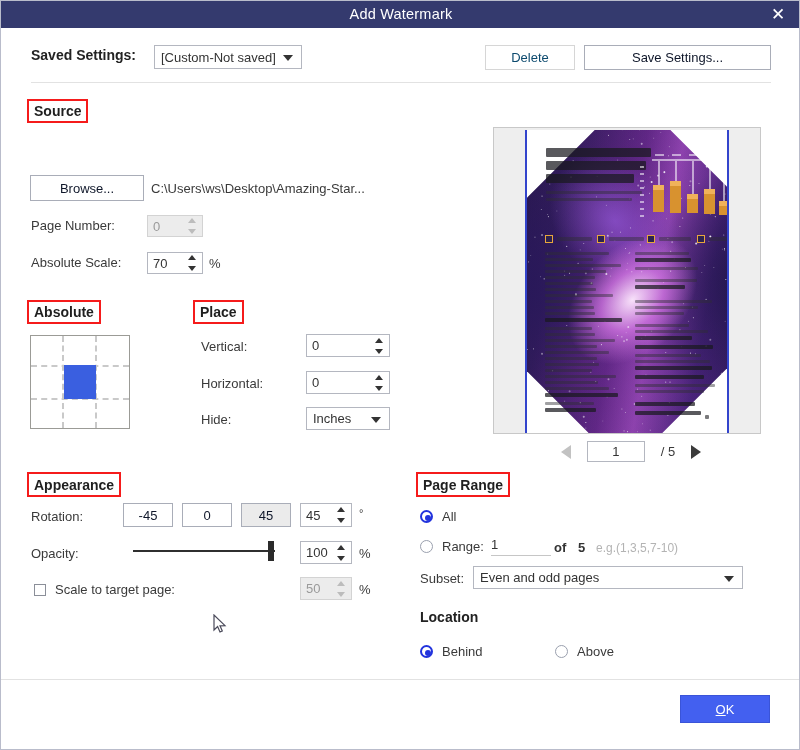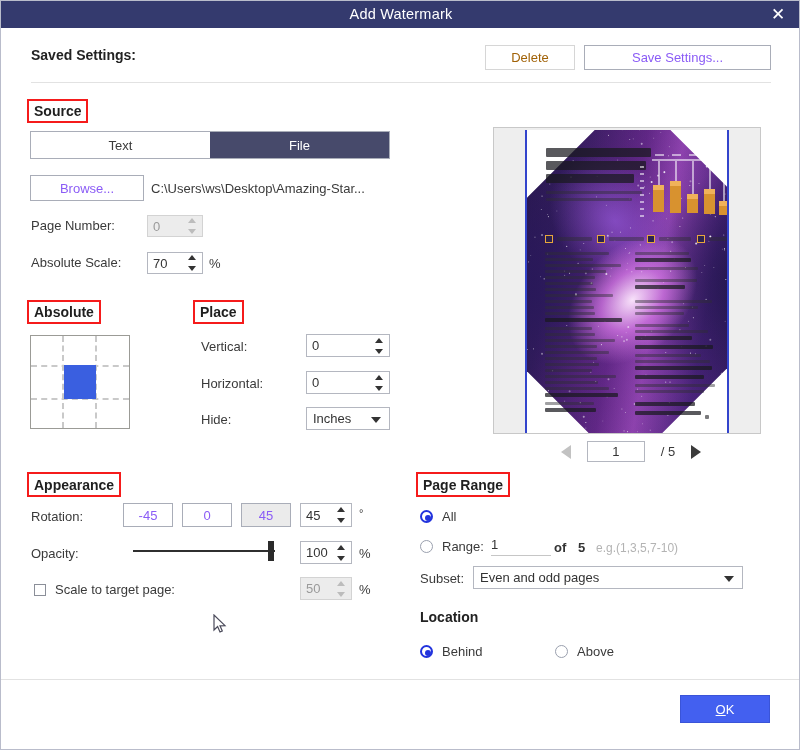--- a/index.html
+++ b/index.html
@@ -44,29 +44,29 @@
     cursor: pointer;
   }
 
   
   .lbl { color: #3a3a3a; }
   .lbl-bold { font-weight: bold; font-size: 14px; color: #222; }
 
   .btn {
     background: #ffffff;
     border: 1px solid #a9adb8;
-    color: #8b5cf6;
+    color: #0f172a;
     font-size: 13px;
     text-align: center;
     cursor: pointer;
     font-family: inherit;
     padding: 0;
   }
   .btn:disabled, .btn.disabled {
-    color: #a16207; border-color: #d6d6d6; cursor: default;
+    color: #0c4a6e; border-color: #d6d6d6; cursor: default;
   }
   .btn.primary {
     background: #4360f0; border: 1px solid #3a54d8; color: #fff;
   }
 
   .textbox {
     background: #ffffff;
     border: 1px solid #b4b7c0;
     font-size: 13px;
     color: #333;
@@ -237,33 +237,33 @@
 
 <div id="dialog">
 
   <div class="titlebar">
     <div class="titlebar-title">Add Watermark</div>
     <div class="titlebar-close">✕</div>
   </div>
 
   <div class="abs lbl-bold" style="left:30px; top:46px;">Saved Settings:</div>
 
+  <div class="combo abs" style="left:153px; top:44px; width:148px; height:24px;">
+    <span>[Custom-Not saved]</span>
+    <span class="caret"></span>
+  </div>
 
   <button class="btn disabled abs" style="left:484px; top:44px; width:90px; height:25px;">Delete</button>
 
   <button class="btn abs" style="left:583px; top:44px; width:187px; height:25px;">Save Settings...</button>
 
   <div class="hr" style="left:30px; top:81px; width:740px;"></div>
 
   <div class="sect" style="left:26px; top:98px; height:24px;">Source</div>
 
-  <div class="abs" style="left:29px; top:130px; width:360px; height:28px; border:1px solid #a9adb8; display:flex;">
-    <div style="flex:1; display:flex; align-items:center; justify-content:center; background:#ffffff; color:#3a3a3a; cursor:pointer;">Text</div>
-    <div style="flex:1; display:flex; align-items:center; justify-content:center; background:#474a6b; color:#ffffff; cursor:pointer;">File</div>
-  </div>
 
   <button class="btn abs" style="left:29px; top:174px; width:114px; height:26px;">Browse...</button>
 
   <div class="abs lbl" style="left:150px; top:180px; width:250px; white-space:nowrap;">C:\Users\ws\Desktop\Amazing-Star...</div>
 
   <div class="abs lbl" style="left:30px; top:217px;">Page Number:</div>
   <div class="textbox disabled spin disabled abs" style="left:146px; top:214px; width:56px; height:22px;">
     <span>0</span>
     <span class="arrows">
         <i class="up"></i>

